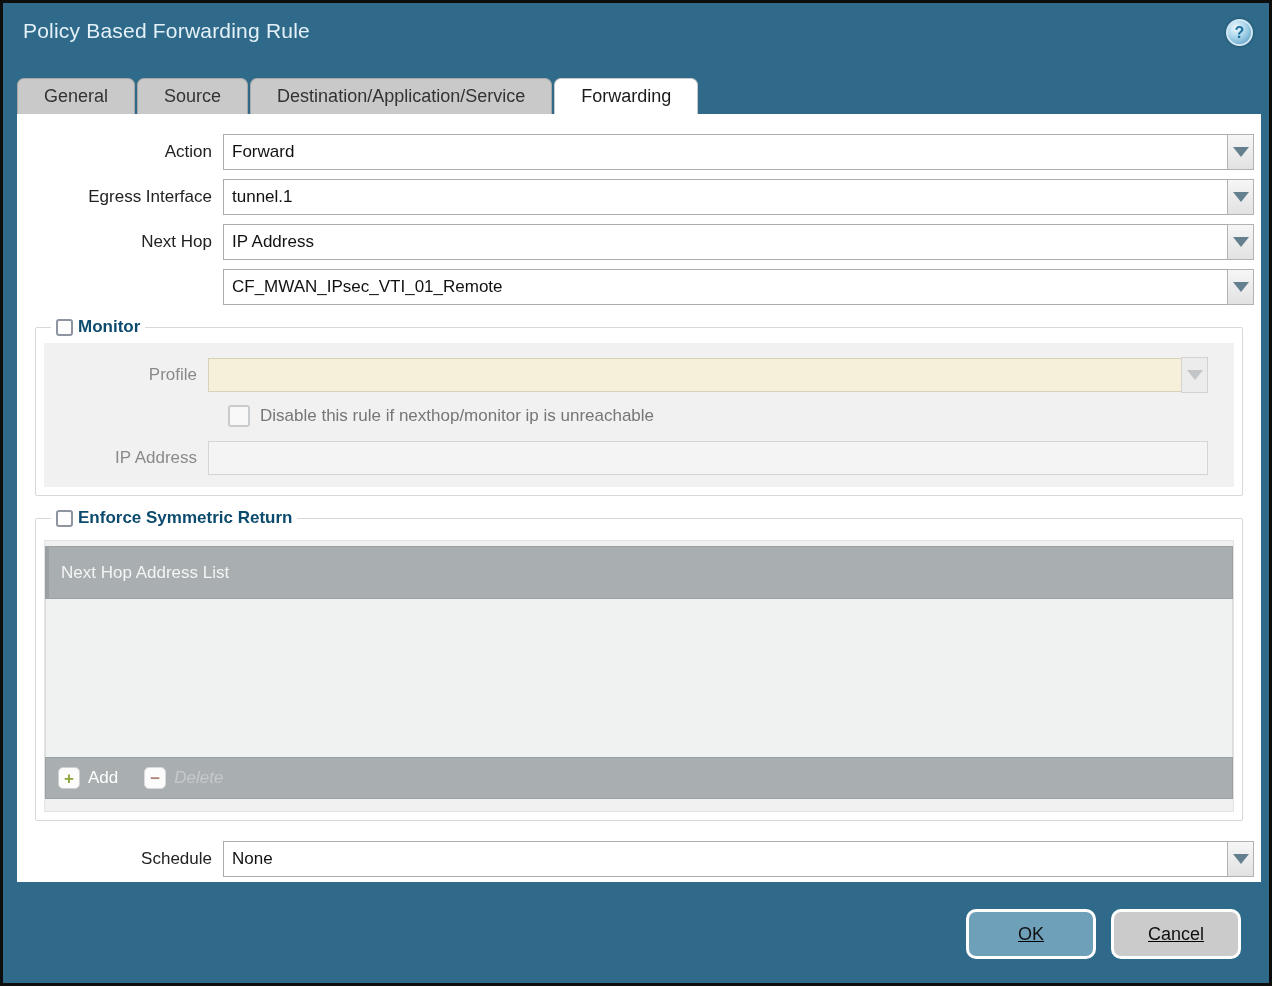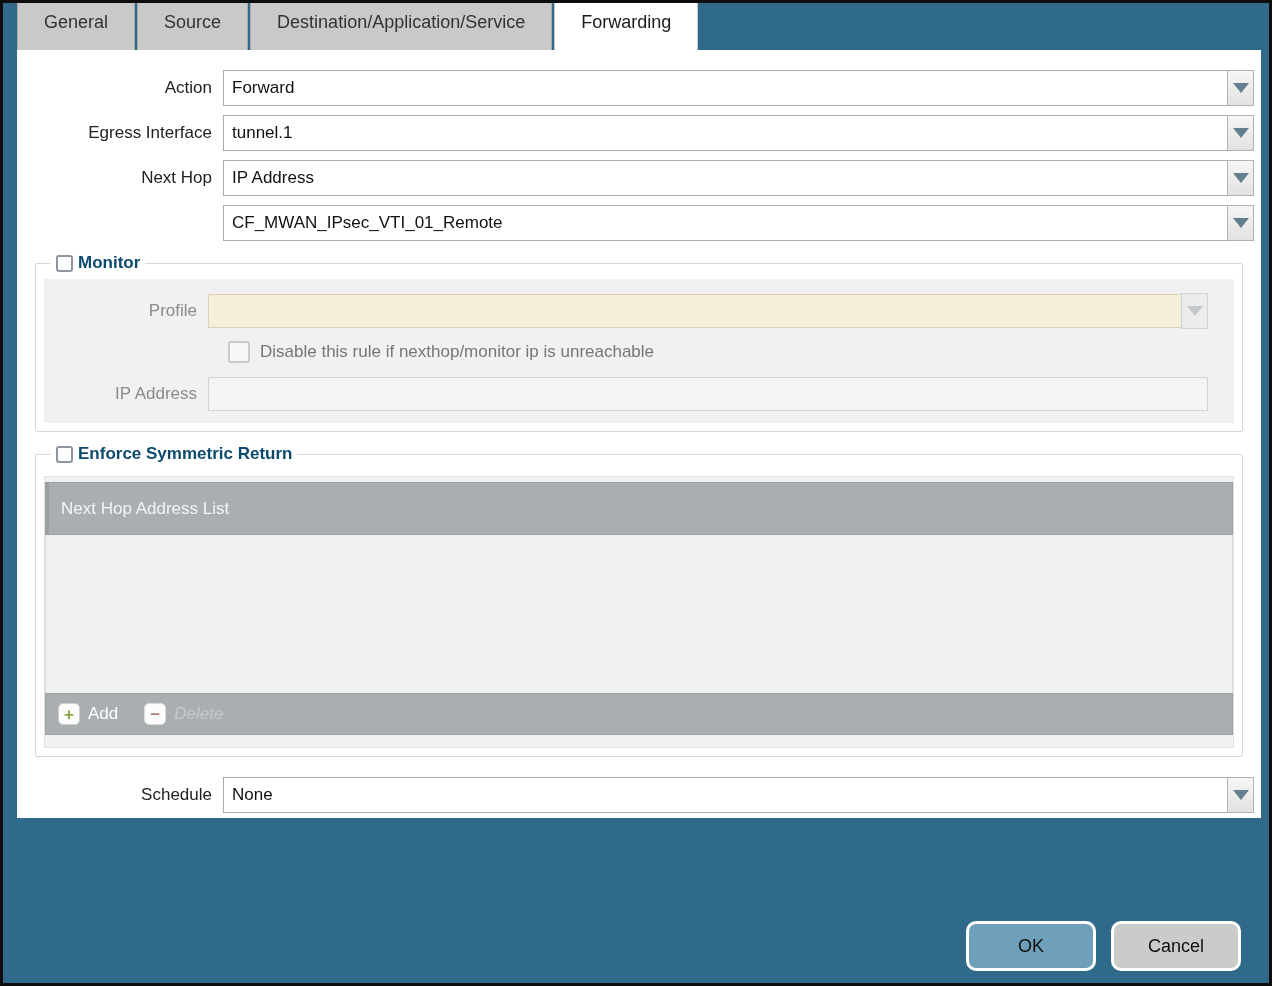--- a/index.html
+++ b/index.html
@@ -29,21 +29,21 @@
     display: flex; align-items: center; justify-content: center;
     color: #1d6fa0; font-size: 16px; font-weight: bold; cursor: pointer;
   }
 
   
   .tabs {
     display: flex; gap: 2px; align-items: flex-end;
     padding-left: 14px; height: 47px;
   }
   .tab {
-    height: 56px;
+    height: 36px;
     padding: 2px 26px;
     display: flex; align-items: center; justify-content: center;
     background: #c9c9c9;
     border: 1px solid #a8a8a8; border-bottom: none;
     border-radius: 7px 7px 0 0;
     font-size: 18px; color: #333; cursor: pointer; white-space: nowrap;
   }
   .tab.active {
     background: #ffffff; color: #1b1b1b;
     border-color: #c9c9c9;
@@ -146,38 +146,42 @@
   .plus { color: #8ca63c; }
   .minus { color: #b08478; }
   .tbl-btn-label { font-size: 17px; color: #ffffff; }
   .tbl-btn.disabled .tbl-btn-label { color: #c6c9cb; font-style: italic; }
   .tbl-btn.disabled .icon-sq { border-color: #dadada; }
 
   .schedule-row { margin-top: 20px; }
 
   
   .footer-buttons {
-    position: absolute; right: 28px; bottom: 12px;
-    display: flex; gap: 15px;
+    position: absolute; right: 28px; bottom: 24px;
+    display: flex; gap: 15px; text-decoration: underline;
   }
   .btn {
     min-width: 130px; height: 50px;
     border: 3px solid #ffffff; border-radius: 10px;
     font-size: 18px; color: #101010;
     display: flex; align-items: center; justify-content: center;
     cursor: pointer; font-family: "Liberation Sans", sans-serif;
   }
   .btn-ok { background: #6fa0ba; }
   .btn-cancel { background: #cbcbcb; }
 </style>
 </head>
 <body>
 
 <div class="window">
 
+  <div class="titlebar">
+    <div class="title">Policy Based Forwarding Rule</div>
+    <div class="help-icon">?</div>
+  </div>
 
   <div class="tabs">
     <div class="tab">General</div>
     <div class="tab">Source</div>
     <div class="tab">Destination/Application/Service</div>
     <div class="tab active">Forwarding</div>
   </div>
 
   <div class="panel">
 

